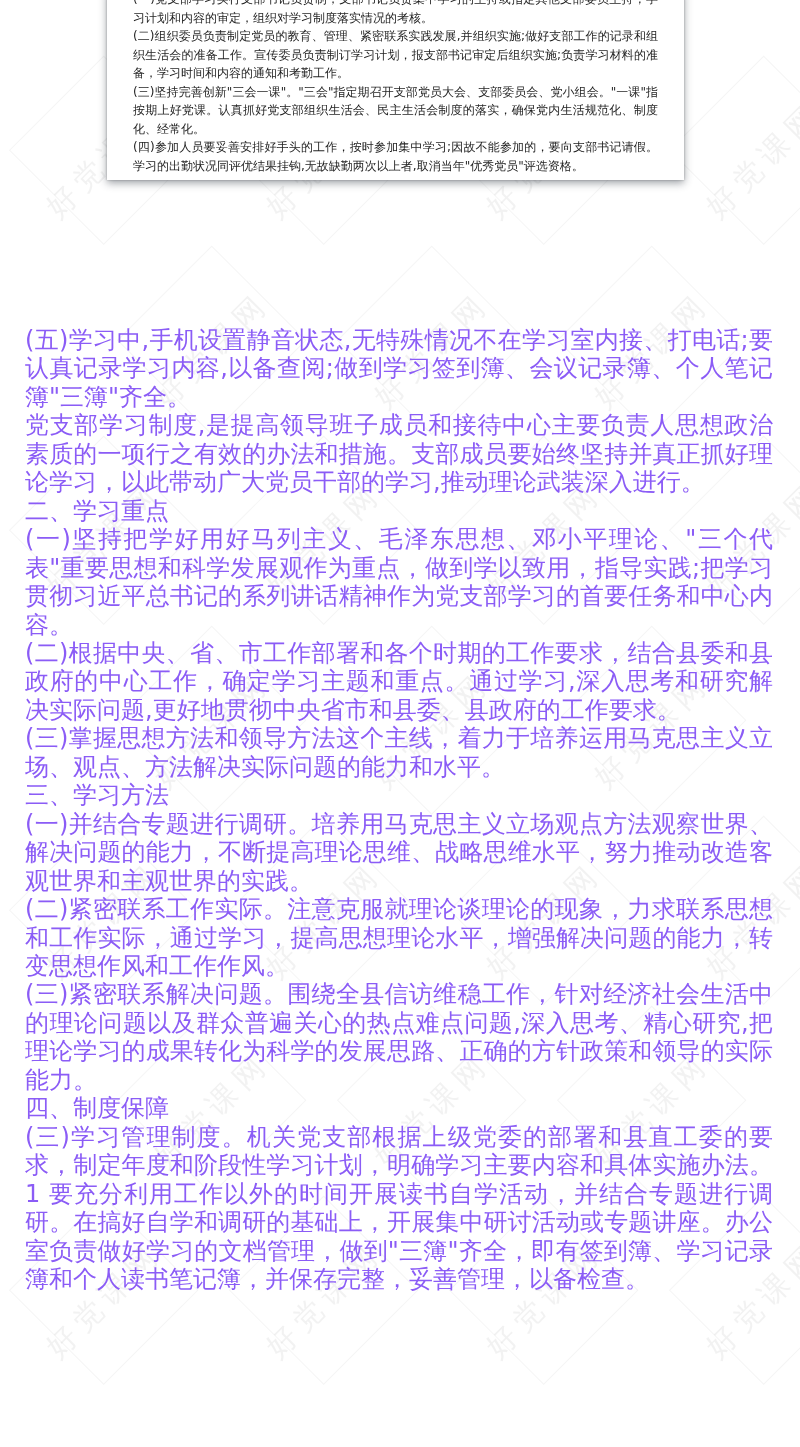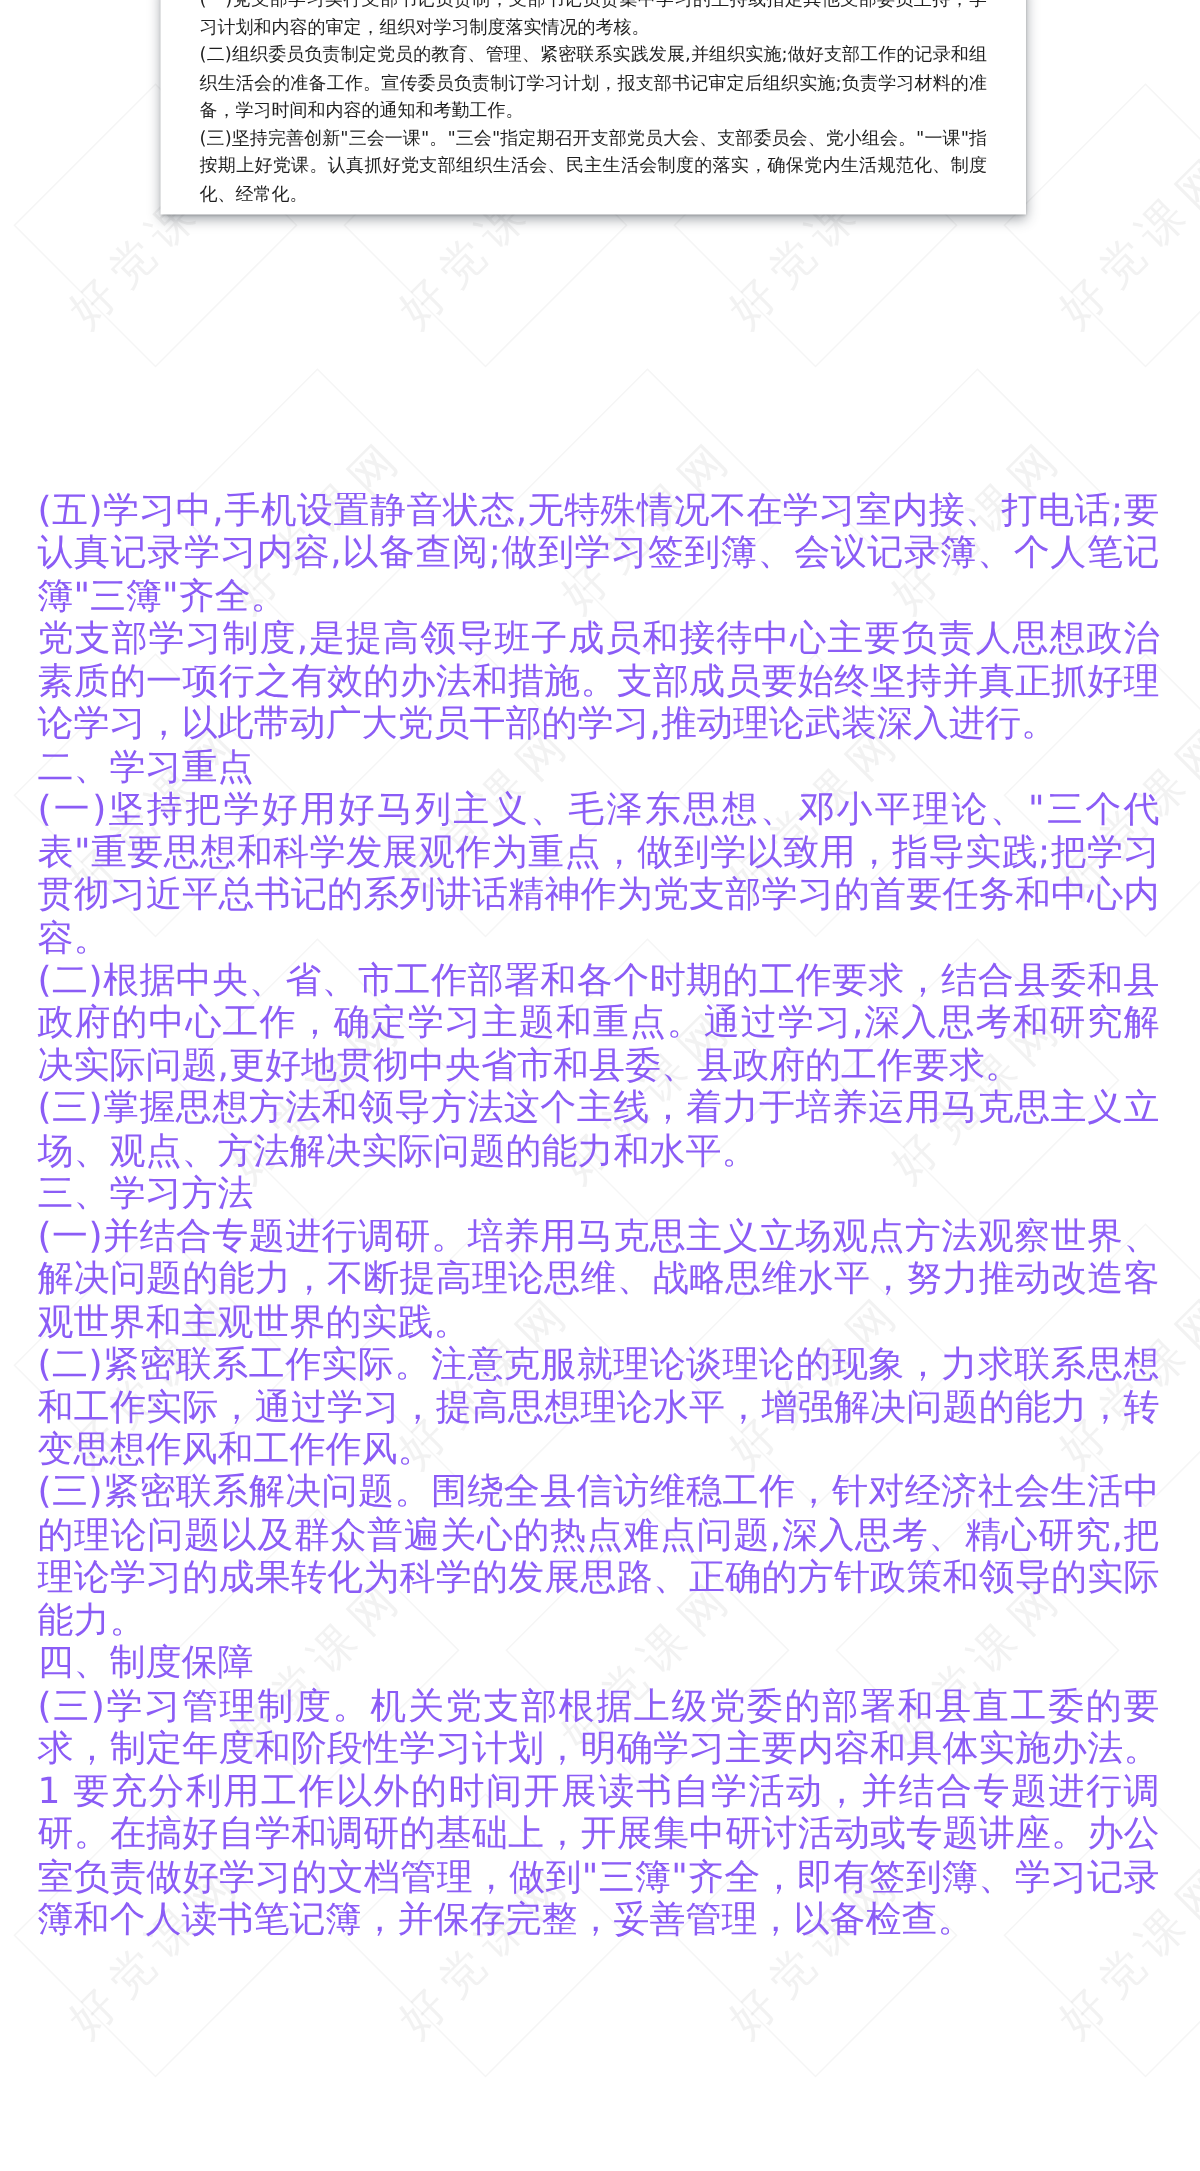--- a/index.html
+++ b/index.html
@@ -107,20 +107,21 @@
     <div class="wm-tile" style="left: 30px; top: 1280px;">好党课网</div>
     <div class="wm-tile" style="left: 250px; top: 1280px;">好党课网</div>
     <div class="wm-tile" style="left: 470px; top: 1280px;">好党课网</div>
     <div class="wm-tile" style="left: 690px; top: 1280px;">好党课网</div>
   </div>
 
 <div class="preview-card">
   <p>(一)党支部学习实行支部书记负责制，支部书记负责集中学习的主持或指定其他支部委员主持，学习计划和内容的审定，组织对学习制度落实情况的考核。</p>
   <p>(二)组织委员负责制定党员的教育、管理、紧密联系实践发展,并组织实施;做好支部工作的记录和组织生活会的准备工作。宣传委员负责制订学习计划，报支部书记审定后组织实施;负责学习材料的准备，学习时间和内容的通知和考勤工作。</p>
   <p>(三)坚持完善创新"三会一课"。"三会"指定期召开支部党员大会、支部委员会、党小组会。"一课"指按期上好党课。认真抓好党支部组织生活会、民主生活会制度的落实，确保党内生活规范化、制度化、经常化。</p>
+  <p>(四)参加人员要妥善安排好手头的工作，按时参加集中学习;因故不能参加的，要向支部书记请假。学习的出勤状况同评优结果挂钩,无故缺勤两次以上者,取消当年"优秀党员"评选资格。</p>
 </div>
 
 <div class="doc-body">
   <p>(五)学习中,手机设置静音状态,无特殊情况不在学习室内接、打电话;要认真记录学习内容,以备查阅;做到学习签到簿、会议记录簿、个人笔记簿"三簿"齐全。</p>
   <p>党支部学习制度,是提高领导班子成员和接待中心主要负责人思想政治素质的一项行之有效的办法和措施。支部成员要始终坚持并真正抓好理论学习，以此带动广大党员干部的学习,推动理论武装深入进行。</p>
   <p>二、学习重点</p>
   <p>(一)坚持把学好用好马列主义、毛泽东思想、邓小平理论、"三个代表"重要思想和科学发展观作为重点，做到学以致用，指导实践;把学习贯彻习近平总书记的系列讲话精神作为党支部学习的首要任务和中心内容。</p>
   <p>(二)根据中央、省、市工作部署和各个时期的工作要求，结合县委和县政府的中心工作，确定学习主题和重点。通过学习,深入思考和研究解决实际问题,更好地贯彻中央省市和县委、县政府的工作要求。</p>
   <p>(三)掌握思想方法和领导方法这个主线，着力于培养运用马克思主义立场、观点、方法解决实际问题的能力和水平。</p>
   <p>三、学习方法</p>

